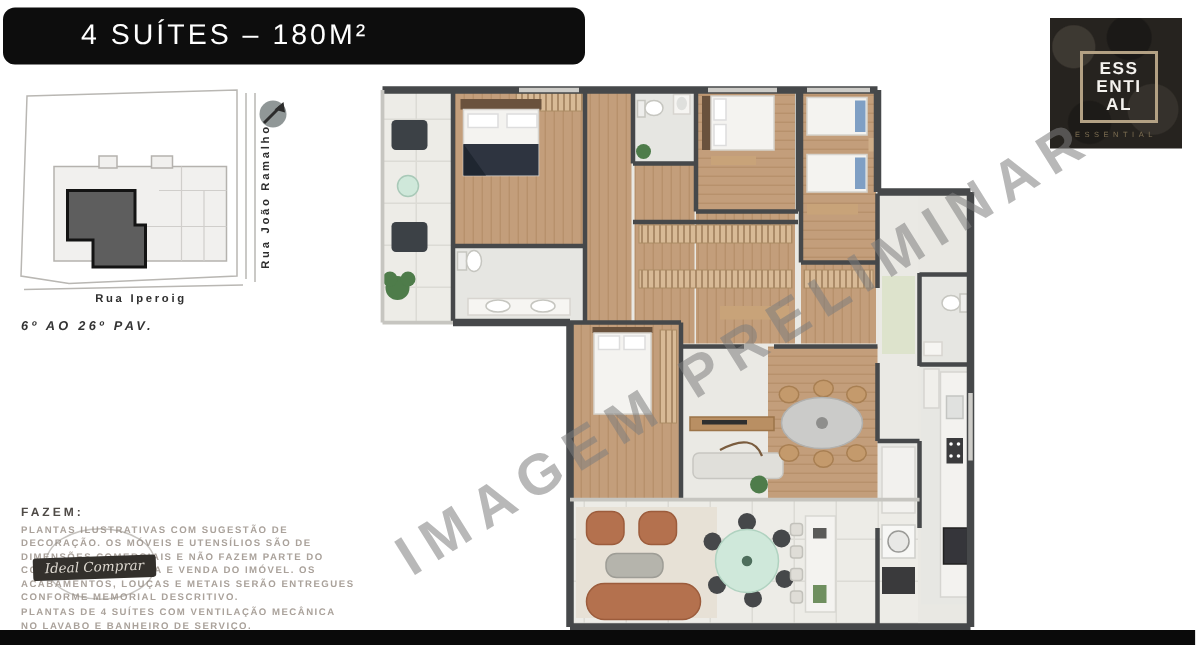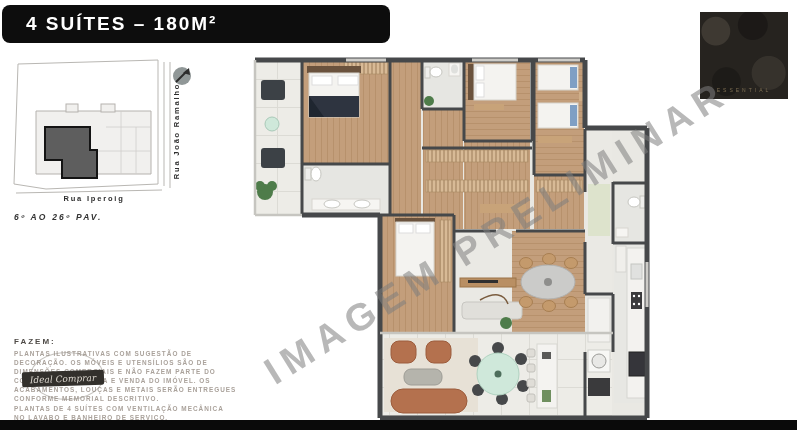--- a/index.html
+++ b/index.html
@@ -2,21 +2,21 @@
 <html><head>
 <meta charset="utf-8">
 <style>
   html,body{margin:0;padding:0;background:#fff;}
   #stage{position:relative;width:797px;height:430px;background:#fff;overflow:hidden;
          font-family:"Liberation Sans",sans-serif;}
 
   
   .title-bar{position:absolute;left:2px;top:5px;width:388px;height:38px;background:#0d0d0d;
              border-radius:8px;display:flex;align-items:center;padding-left:24px;box-sizing:border-box;}
-  .title-bar span{color:#fff;font-weight:bold;font-size:19px;letter-spacing:2px;}
+  .title-bar span{color:#fff;font-weight:normal;font-size:19px;letter-spacing:2px;margin-left:28px;}
 
   
   .brand{position:absolute;left:700px;top:12px;width:88px;height:87px;background:#26231f;overflow:hidden;}
   .brand-tex{position:absolute;inset:0;background:
       radial-gradient(circle at 18% 22%, #413c35 0 14%, transparent 15%),
       radial-gradient(circle at 78% 70%, #38342e 0 18%, transparent 19%),
       radial-gradient(circle at 60% 15%, #1b1917 0 16%, transparent 17%),
       radial-gradient(circle at 30% 80%, #1d1b18 0 15%, transparent 16%);
       opacity:.9;}
   .brand-frame{position:absolute;left:20px;top:22px;width:48px;height:44px;border:2px solid #b3a184;
@@ -60,20 +60,25 @@
 <body>
 
 <div id="stage">
 
   <div class="title-bar">
     <span>4 SUÍTES – 180M²</span>
   </div>
 
   <div class="brand">
     <div class="brand-tex"></div>
+    <div class="brand-frame">
+      <div>ESS</div>
+      <div>ENTI</div>
+      <div>AL</div>
+    </div>
     <div class="brand-sub">ESSENTIAL</div>
   </div>
 
   <svg class="keyplan" width="212" height="152" viewBox="0 0 212 152">
 
     <g stroke="#b9b7b3" fill="none" stroke-width="1">
       <polygon points="12,8 152,4 152,128 40,133 8,128"></polygon>
       <line x1="158" y1="6" x2="158" y2="130"></line>
       <line x1="164" y1="6" x2="164" y2="132"></line>
       <line x1="10" y1="137" x2="156" y2="134"></line>

